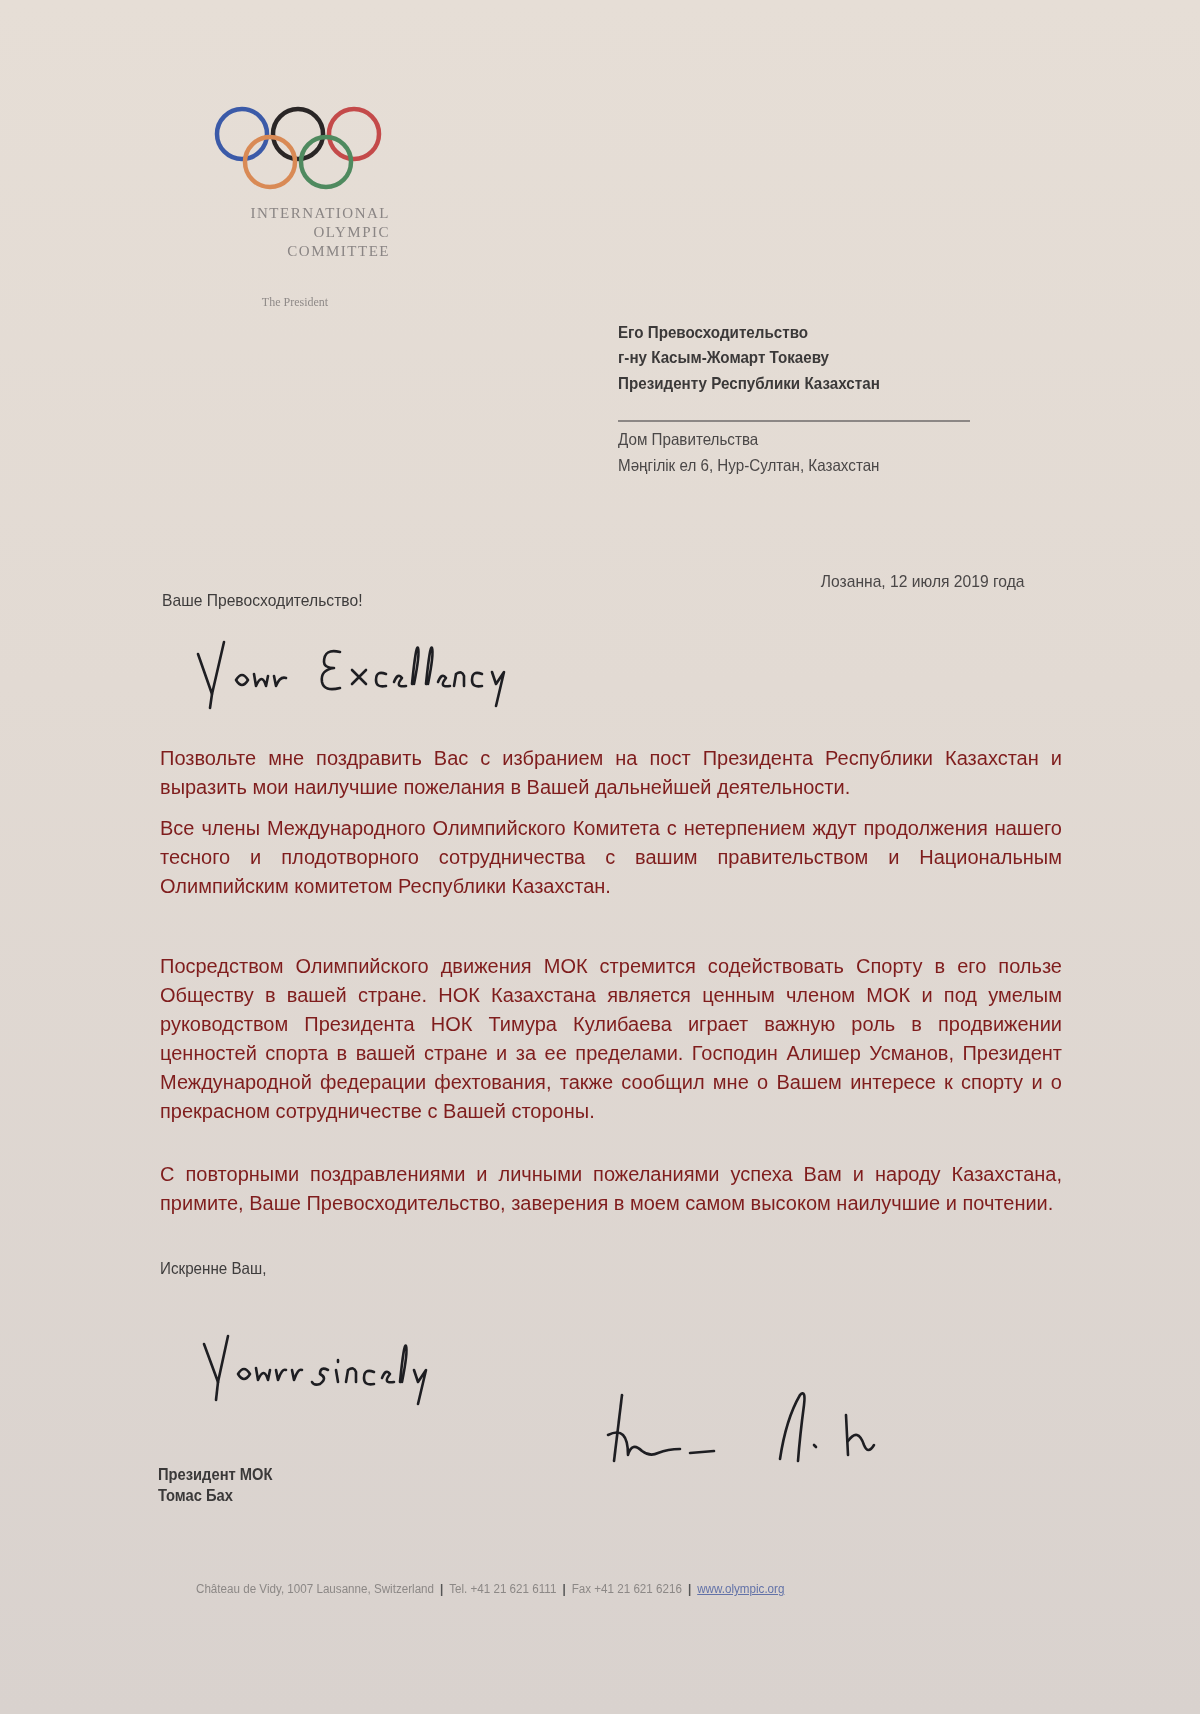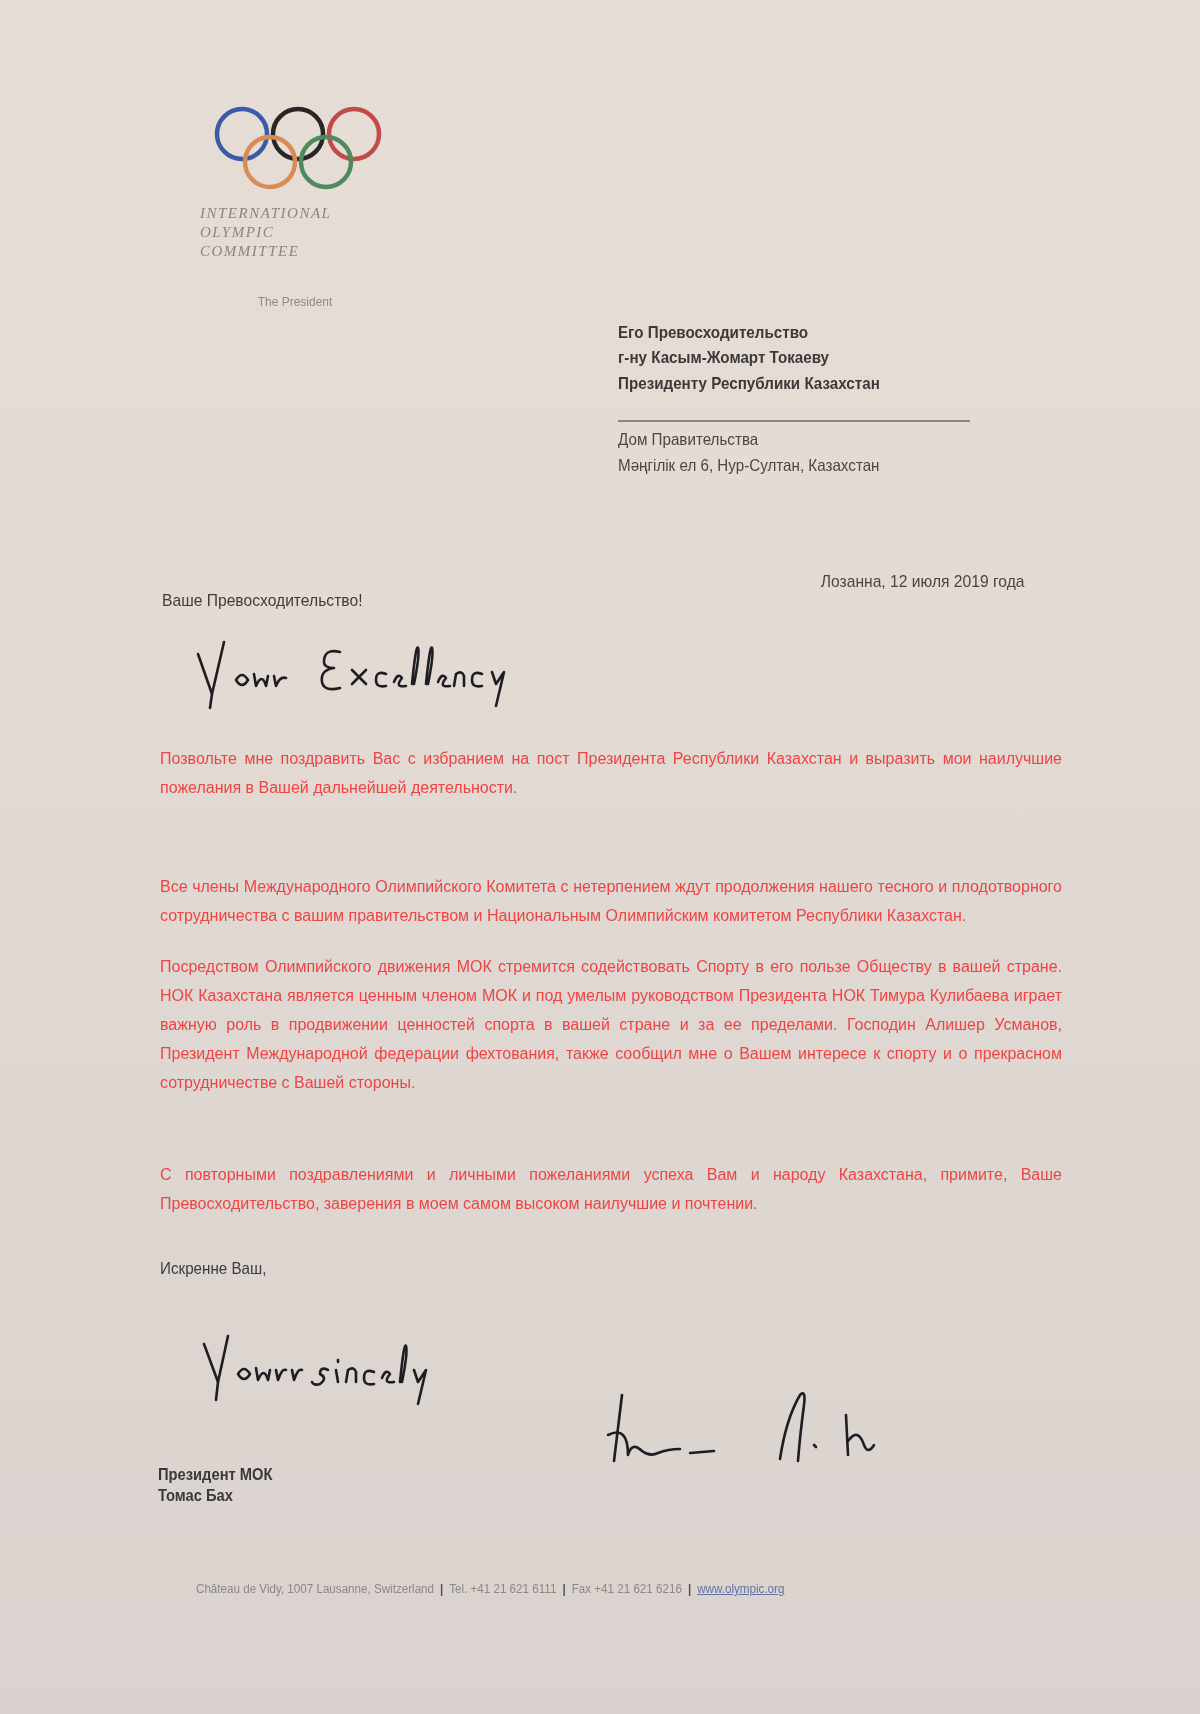--- a/index.html
+++ b/index.html
@@ -5,39 +5,39 @@
   html, body { margin:0; padding:0; }
   body {
     width:1200px; height:1714px; position:relative; overflow:hidden;
     background: linear-gradient(180deg, #e6ded6 0%, #e2dad3 40%, #d9d2ce 100%);
     font-family: "Liberation Sans", sans-serif;
     color:#3a3838;
   }
   .abs { position:absolute; }
   .logo-svg { left:212px; top:104px; width:172px; height:92px; }
   .ioc-name {
-    left:200px; top:204px; width:190px; text-align:left;
+    left:200px; top:204px; width:190px; text-align:right;
     font-family: "Liberation Serif", serif; font-size:15px; line-height:19px;
-    letter-spacing:1.5px; color:#8a8584;font-style:italic;
+    letter-spacing:1.5px; color:#8a8584;
   }
   .ioc-role {
     left:200px; top:295px; width:190px; text-align:center;
-    font-size:12px; color:#8f8a88;
+    font-size:12px; color:#8f8a88;font-family:Liberation Serif, serif;
   }
   .addr { left:618px; font-size:16.5px; font-weight:bold; color:#3b3939; transform:scaleX(0.92); transform-origin:left; white-space:nowrap; }
   .addr-plain { left:618px; font-size:16.5px; color:#4a4747; transform:scaleX(0.92); transform-origin:left; white-space:nowrap; }
   .divider { left:618px; top:420px; width:352px; height:2px; background:#8c8785; }
   .date { right:175px; top:572px; font-size:17px; color:#4a4747; transform:scaleX(0.92); transform-origin:right; white-space:nowrap; }
   .salutation { left:162px; top:591px; font-size:17px; color:#3e3c3c; transform:scaleX(0.92); transform-origin:left; white-space:nowrap; }
   .hand-excellency { left:190px; top:632px; width:440px; height:80px; }
   .hand-sincerely { left:198px; top:1330px; width:360px; height:80px; }
   .signature { left:600px; top:1375px; width:300px; height:100px; }
   .para {
     position:absolute; left:160px; width:902px;
-    font-size:16px; line-height:29px; color:#ef4444;
+    font-size:20px; line-height:29px; color:#7f1d1d;
     text-align:justify; text-align-last:left;
   }
   .closing { left:160px; top:1259px; font-size:16.5px; color:#3e3c3c; transform:scaleX(0.92); transform-origin:left; white-space:nowrap; }
   .sig-title { left:158px; font-size:16px; font-weight:bold; color:#3b3939; transform:scaleX(0.92); transform-origin:left; white-space:nowrap; }
   .footer {
     left:196px; top:1582px; width:820px; font-size:12.5px; color:#8c8886; white-space:nowrap;
     transform:scaleX(0.93); transform-origin:left;
   }
   .footer .sep { color:#555; font-weight:bold; padding:0 3px; }
   .footer a { color:#6272a8; text-decoration:underline; }
@@ -85,21 +85,21 @@
     <path d="M222 52 q4 -40 6 -36 q2 6 -4 36"></path>
     <path d="M236 52 q4 -40 6 -36 q2 6 -4 36"></path>
     <path d="M248 50 q4 -10 8 -4 q-8 10 4 8"></path>
     <path d="M264 54 l2 -12 q6 -4 8 2 l0 10"></path>
     <path d="M292 42 q-10 -4 -10 6 q0 8 10 6"></path>
     <path d="M302 40 l4 12 q4 -6 8 -12 l-8 34"></path>
   </g>
 </svg>
 
 <div class="para" style="top:744px">Позвольте мне поздравить Вас с избранием на пост Президента Республики Казахстан и выразить мои наилучшие пожелания в Вашей дальнейшей деятельности.</div>
-<div class="para" style="top:872px">Все члены Международного Олимпийского Комитета с нетерпением ждут продолжения нашего тесного и плодотворного сотрудничества с вашим правительством и Национальным Олимпийским комитетом Республики Казахстан.</div>
+<div class="para" style="top:814px">Все члены Международного Олимпийского Комитета с нетерпением ждут продолжения нашего тесного и плодотворного сотрудничества с вашим правительством и Национальным Олимпийским комитетом Республики Казахстан.</div>
 <div class="para" style="top:952px">Посредством Олимпийского движения МОК стремится содействовать Спорту в его пользе Обществу в вашей стране. НОК Казахстана является ценным членом МОК и под умелым руководством Президента НОК Тимура Кулибаева играет важную роль в продвижении ценностей спорта в вашей стране и за ее пределами. Господин Алишер Усманов, Президент Международной федерации фехтования, также сообщил мне о Вашем интересе к спорту и о прекрасном сотрудничестве с Вашей стороны.</div>
 <div class="para" style="top:1160px">С повторными поздравлениями и личными пожеланиями успеха Вам и народу Казахстана, примите, Ваше Превосходительство, заверения в моем самом высоком наилучшие и почтении.</div>
 
 <div class="abs closing">Искренне Ваш,</div>
 
 <svg class="abs hand-sincerely" viewBox="0 0 360 80">
   <g fill="none" stroke="#1e1e22" stroke-width="2.6" stroke-linecap="round" stroke-linejoin="round">
     <path d="M6 14 L20 52 L30 6"></path>
     <path d="M20 52 L18 70"></path>
     <path d="M40 44 q6 -10 12 0 q-6 10 -12 0"></path>

